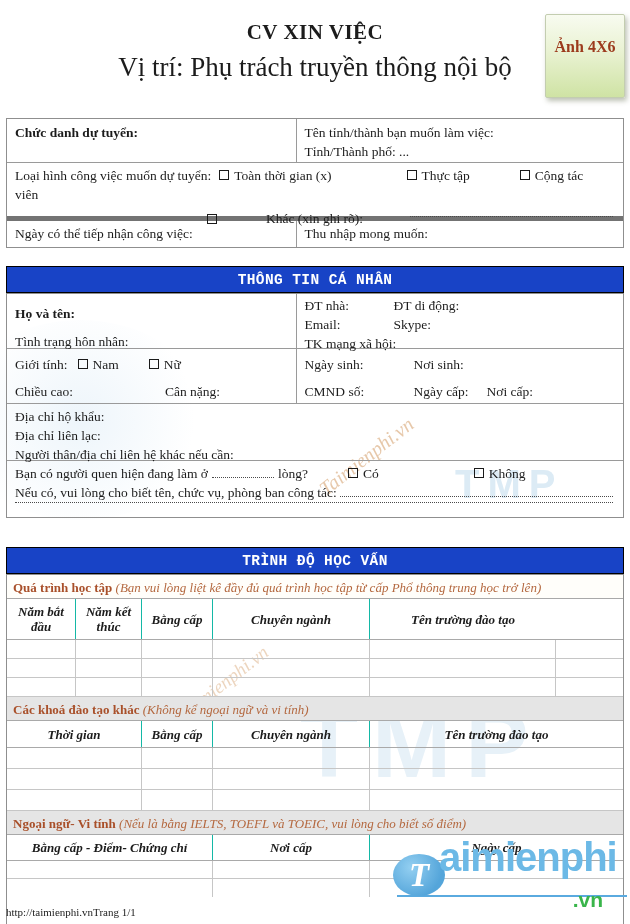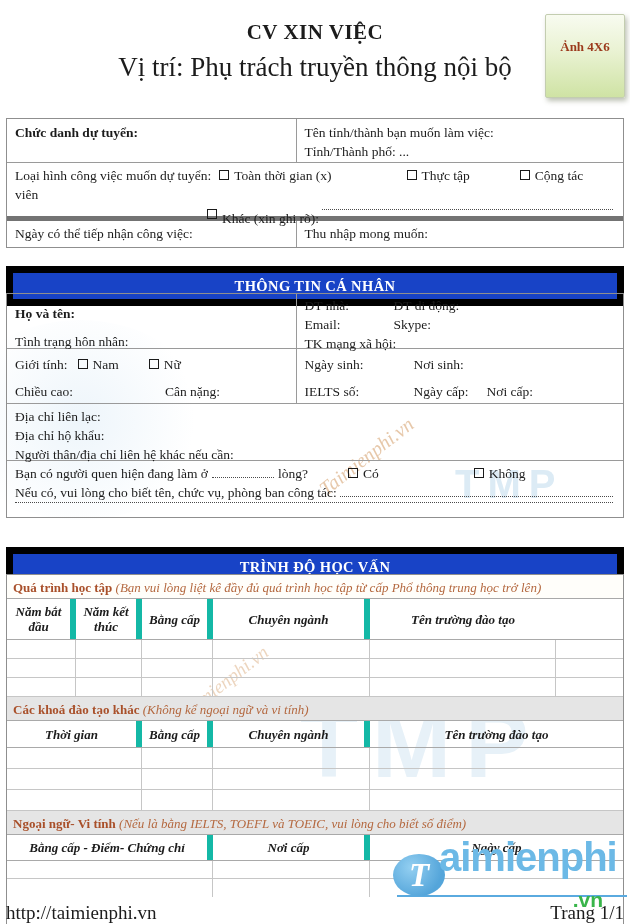--- a/index.html
+++ b/index.html
@@ -19,42 +19,42 @@
     background: radial-gradient(circle, rgba(130,185,225,.14), rgba(130,185,225,0) 70%); z-index: 0; }
   
   .doc-title { position: absolute; top: 20px; left: 0; right: 0; text-align: center;
     font-weight: bold; font-size: 21px; line-height: 24px; letter-spacing: .5px; z-index: 2; }
   .doc-subtitle { position: absolute; top: 52px; left: 95px; width: 440px; text-align: center;
     font-size: 27px; line-height: 31px; z-index: 2; }
   .photo-box { position: absolute; top: 14px; right: 5px; width: 80px; height: 84px;
     background: linear-gradient(180deg, #f8fbf0 0%, #e9f2d2 45%, #cfe3a4 100%);
     border: 1px solid #c3cdb0; border-radius: 2px; box-shadow: 2px 3px 5px rgba(110,120,90,.45);
     display: flex; justify-content: center; z-index: 2; }
-  .photo-box span { margin-top: 22px; color: #9c3a1c; font-weight: bold; font-size: 13px; }
+  .photo-box span { margin-top: 22px; color: #9c3a1c; font-weight: bold; font-size: 16px; }
   
   .tbl { position: absolute; left: 6px; width: 618px; border: 1px solid #8f8f8f; background: transparent; z-index: 2; }
   .cbx { display: inline-block; width: 10px; height: 10px; border: 1.6px solid #1a1a1a;
     margin: 0 5px -1px 0; background: transparent; flex: none; }
   .dotfill { flex: 1; border-bottom: 1.5px dotted #4a4a4a; margin: 0 2px 4px 3px; min-width: 20px; }
   .dotmid { display: inline-block; width: 62px; border-bottom: 1.5px dotted #4a4a4a; margin: 0 4px -1px 4px; }
   .b { font-weight: bold; }
   .line { display: flex; align-items: baseline; }
   
   .t1 { top: 118px; height: 130px; }
   .t1r1 { height: 44px; border-bottom: 1px solid #9a9a9a; display: flex; }
   .t1r2 { height: 58px; border-bottom: 5px solid #737373; padding: 3px 8px 0 8px; }
   .t1r3 { height: 26px; display: flex; }
   .cl47 { width: 47%; border-right: 1px solid #9a9a9a; padding: 4px 8px 0 8px; }
   .crest { flex: 1; padding: 4px 8px 0 8px; }
   .opt2 { margin-left: 75px; } .opt3 { margin-left: 50px; }
-  .khac-line { margin-left: 192px; margin-top: 5px; display: flex; align-items: flex-start; }
-  
-  .secbar { position: absolute; left: 6px; width: 618px; height: 40px; background: #1843c6;
+  .khac-line { margin-left: 192px; margin-top: 5px; display: flex; align-items: center; gap: 44px; }
+  
+  .secbar { position: absolute; left: 6px; width: 618px; height: 27px; background: #1843c6;
     color: #fff; font-weight: bold; font-size: 14.5px; text-align: center; line-height: 27px;
-    letter-spacing: .4px; z-index: 2; border: 7px solid #000000; }
+    letter-spacing: .4px; z-index: 2; border: 1px solid #000000; font-family: Liberation Mono, monospace; }
   .bar-personal { top: 266px; }
   .bar-education { top: 547px; }
   
   .pt { top: 293px; height: 225px; }
   .prA { height: 55px; border-bottom: 1px solid #9a9a9a; display: flex; }
   .prB { height: 55px; border-bottom: 1px solid #9a9a9a; display: flex; }
   .prC { height: 57px; border-bottom: 1px solid #9a9a9a; padding: 3px 8px 0 8px; }
   .prD { height: 54px; padding: 3px 8px 0 8px; }
   .pcl { width: 47%; border-right: 1px solid #9a9a9a; padding: 2px 8px 0 8px; }
   .pcr { flex: 1; padding: 2px 8px 0 8px; }
@@ -68,32 +68,32 @@
   
   .et { top: 574px; height: 383px; }
   .band { height: 24px; padding: 3px 6px 0 6px; border-bottom: 1px solid #a9a9a9; font-size: 13px; white-space: nowrap; overflow: hidden; }
   .band-white { background: #fffefa; }
   .band-blue { background: #e5e5e5; }
   .band .bt { font-weight: bold; color: #a9502a; }
   .band .bn { font-style: italic; color: #b4683f; }
   .hrow { display: flex; border-bottom: 1px solid #a9a9a9; font-weight: bold; font-style: italic;
     font-size: 13px; text-align: center; }
   .h1 { height: 41px; } .h2 { height: 27px; } .h3 { height: 26px; }
-  .hrow > div { display: flex; align-items: center; justify-content: center; border-right: 6px solid #14b8a6; padding: 0 2px; line-height: 15px; }
+  .hrow > div { display: flex; align-items: center; justify-content: center; border-right: 1px solid #14b8a6; padding: 0 2px; line-height: 15px; }
   .hrow > div:last-child, .erow > div:last-child { border-right: none; }
   .erow { display: flex; border-bottom: 1px solid #c6c6c6; }
   .erow > div { border-right: 1px solid #c6c6c6; }
   .e19 { height: 19px; } .e21 { height: 21px; } .e18 { height: 18px; }
   .last-row { border-bottom: none !important; }
   .cw69 { width: 69px; flex: none; } .cw66 { width: 66px; flex: none; } .cw71 { width: 71px; flex: none; }
   .cw157 { width: 157px; flex: none; } .cw135 { width: 135px; flex: none; } .cw206 { width: 206px; flex: none; }
   .cfx { flex: 1; }
   
   .footer { position: absolute; top: 903px; left: 6px; width: 618px; display: flex;
-    justify-content: space-between; font-size: 19px; z-index: 6; }
+    justify-content: flex-start; font-size: 11px; z-index: 6; }
   .logo { position: absolute; top: 852px; right: 3px; width: 234px; height: 52px; z-index: 5; }
   .logo-ellipse { position: absolute; left: 0; top: 2px; width: 52px; height: 42px; border-radius: 50%;
     background: radial-gradient(circle at 35% 32%, #93cff1 0%, #54a5da 70%);
     color: #fff; font: italic bold 33px "Liberation Serif", serif; text-align: center; line-height: 42px; }
   .logo-text { position: absolute; left: 46px; top: -4px; font-family: "Liberation Sans", sans-serif;
     font-weight: bold; font-size: 40px; color: #6cb9e6; letter-spacing: -1px; }
   .logo-underline { position: absolute; left: 4px; right: 0; top: 43px; height: 2px; background: #5aaadf; }
   .logo-vn { position: absolute; right: 24px; top: 36px; color: #39b54a;
     font: bold 21px "Liberation Sans", sans-serif; }
 </style>
@@ -183,29 +183,29 @@
           <span class="lw150">Chiều cao:</span>
           <span>Cân nặng:</span>
         </div>
       </div>
       <div class="pcr two-line">
         <div class="line">
           <span class="lw109">Ngày sinh:</span>
           <span>Nơi sinh:</span>
         </div>
         <div class="line">
-          <span class="lw109">IELTS số:</span>
+          <span class="lw109">CMND số:</span>
           <span class="lw73">Ngày cấp:</span>
           <span>Nơi cấp:</span>
         </div>
       </div>
     </div>
     <div class="prC">
+      <div>Địa chỉ hộ khẩu:</div>
       <div>Địa chỉ liên lạc:</div>
-      <div>Địa chỉ hộ khẩu:</div>
       <div>Người thân/địa chỉ liên hệ khác nếu cần:</div>
     </div>
     <div class="prD">
       <div class="line">
         <span>Bạn có người quen hiện đang làm ở</span>
         <span class="dotmid"></span>
         <span>lòng?</span>
         <span class="cbx gap40"></span>
         <span>Có</span>
         <span class="cbx gap95"></span>

